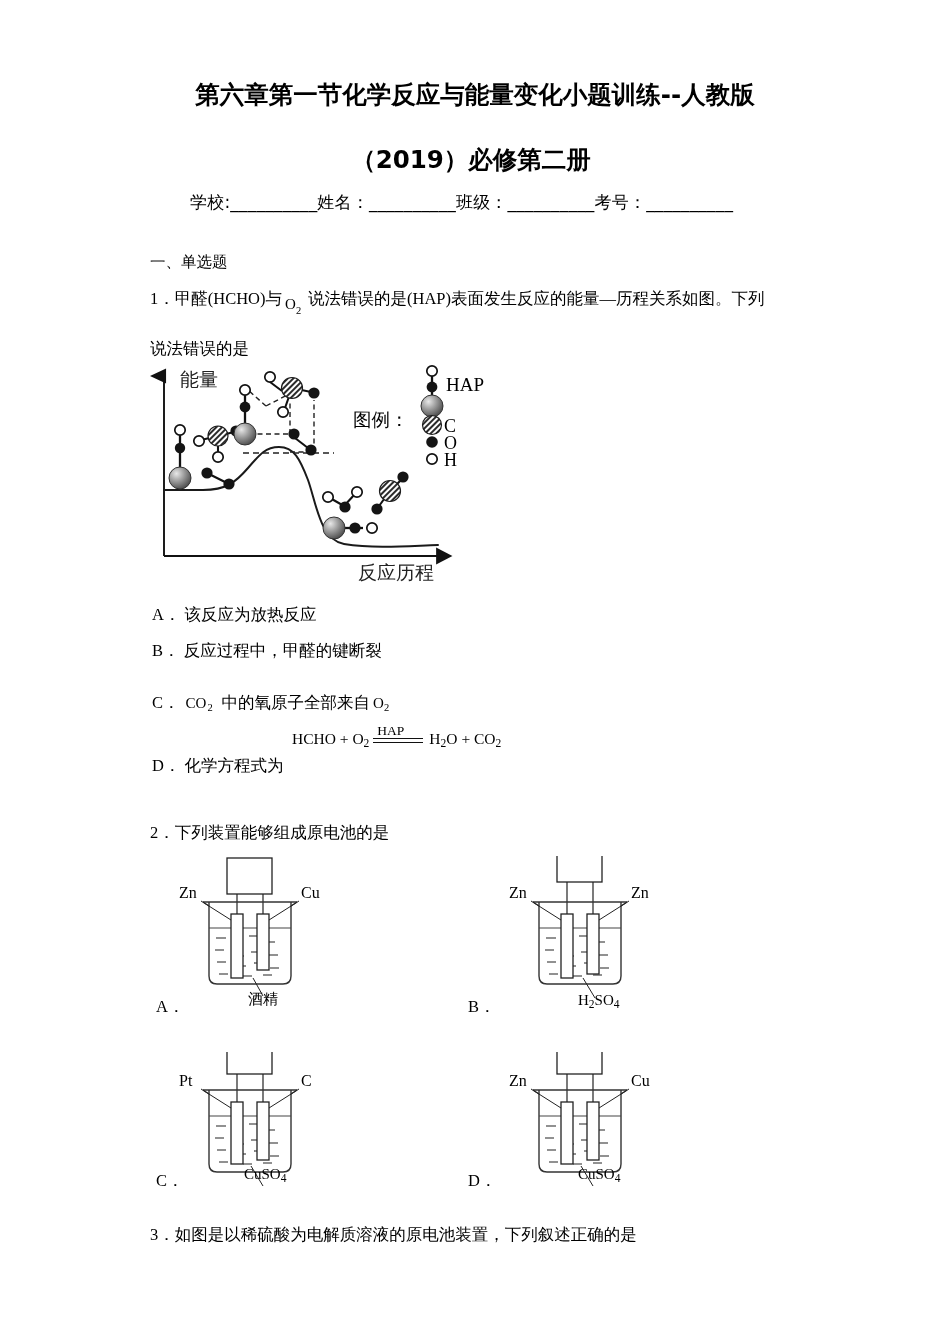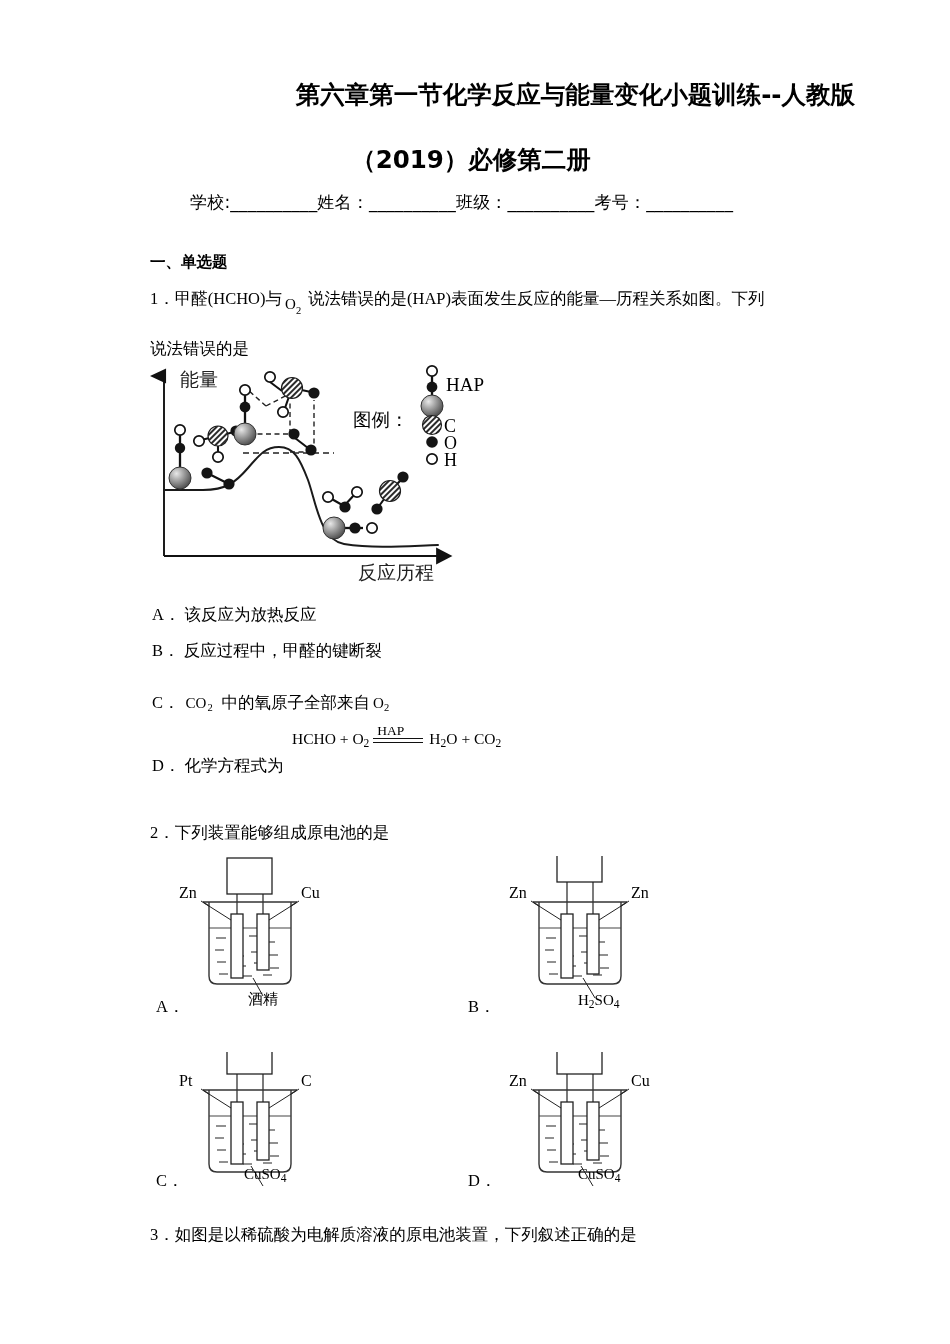--- a/index.html
+++ b/index.html
@@ -21,21 +21,21 @@
     width: 950px;
     height: 1344px;
   }
 
   
   .doc-title {
     position: absolute;
     left: 95px;
     top: 72px;
     width: 760px;
-    text-align: right;
+    text-align: center;
     font-family: "DejaVu Sans", "Liberation Sans", sans-serif;
     font-weight: bold;
     font-size: 24.5px;
     line-height: 45px;
     letter-spacing: 0px;
     color: #000;
   }
   .doc-subtitle {
     position: absolute;
     left: 91px;
@@ -57,21 +57,21 @@
     letter-spacing: 0.2px;
     margin-top: 15px;
   }
 
   
   .section-head {
     position: absolute;
     left: 150px;
     top: 252px;
     font-family: "DejaVu Sans", "Liberation Sans", sans-serif;
-    font-weight: bold;
+    font-weight: normal;
     font-size: 15.5px;
   }
   .q-text {
     position: absolute;
     font-size: 16.5px;
     line-height: 26px;
     white-space: nowrap;
   }
   .q1a { left: 150px; top: 286px; }
   .q1b { left: 150px; top: 336px; }

